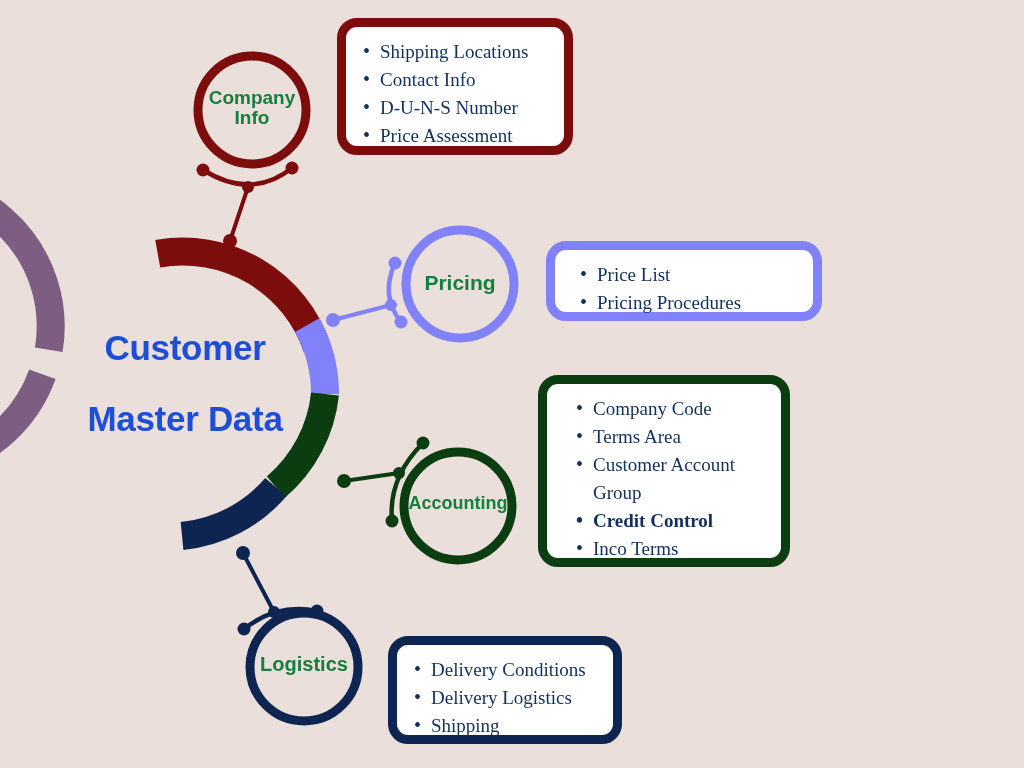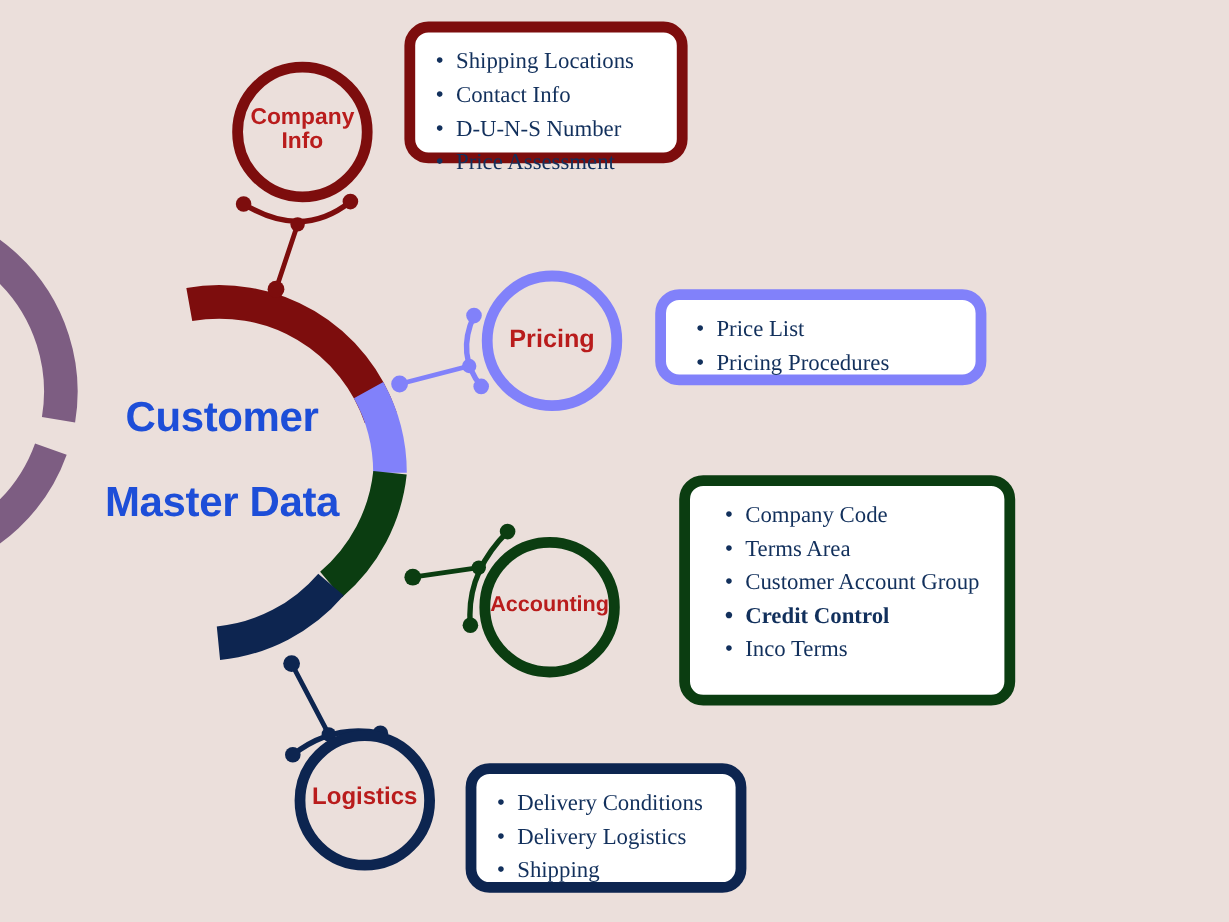--- a/index.html
+++ b/index.html
@@ -42,21 +42,21 @@
     letter-spacing: -0.3px;
   }
   .hub-line2 {
     margin-top: 36px;
     display: block;
   }
   .node-label {
     position: absolute;
     text-align: center;
     font-weight: bold;
-    color: #b91c1c;
+    color: #15803d;
     line-height: 1.06;
     white-space: pre-line;
   }
   .panel {
     position: absolute;
     background: #ffffff;
     border-style: solid;
     border-radius: 20px;
     box-sizing: border-box;
   }
@@ -150,40 +150,40 @@
 
   <div class="node-label" style="left:192px; top:88px; width:120px; font-size:19px;">Company
 Info</div>
 
   <div class="node-label" style="left:400px; top:272px; width:120px; font-size:21px;">Pricing</div>
 
   <div class="node-label" style="left:394px; top:494px; width:128px; font-size:18px;">Accounting</div>
 
   <div class="node-label" style="left:244px; top:654px; width:120px; font-size:20px;">Logistics</div>
 
-  <div class="panel" style="left:337px; top:18px; width:236px; height:118px;
+  <div class="panel" style="left:337px; top:18px; width:236px; height:137px;
               border-width:9px; border-color:#7d0d0d; padding:11px 12px 0 14px;">
     <ul>
       <li style="font-size:19px; line-height:28px;">Shipping Locations</li>
       <li style="font-size:19px; line-height:28px;">Contact Info</li>
       <li style="font-size:19px; line-height:28px;">D-U-N-S Number</li>
       <li style="font-size:19px; line-height:28px;">Price Assessment</li>
     </ul>
   </div>
 
   <div class="panel" style="left:546px; top:241px; width:276px; height:80px;
               border-width:9px; border-color:#8181fa; padding:11px 12px 0 22px;">
     <ul>
       <li style="font-size:19px; line-height:28px;">Price List</li>
       <li style="font-size:19px; line-height:28px;">Pricing Procedures</li>
     </ul>
   </div>
 
-  <div class="panel" style="left:538px; top:396px; width:280px; height:192px;
-              border-width:9px; border-color:#0b3d11; padding:11px 12px 0 26px;margin-left:28px;">
+  <div class="panel" style="left:538px; top:375px; width:252px; height:192px;
+              border-width:9px; border-color:#0b3d11; padding:11px 12px 0 26px;">
     <ul>
       <li style="font-size:19px; line-height:28px;">Company Code</li>
       <li style="font-size:19px; line-height:28px;">Terms Area</li>
       <li style="font-size:19px; line-height:28px;">Customer Account Group</li>
       <li style="font-size:19px; line-height:28px;font-weight:bold;">Credit Control</li>
       <li style="font-size:19px; line-height:28px;">Inco Terms</li>
     </ul>
   </div>
 
   <div class="panel" style="left:388px; top:636px; width:234px; height:108px;

